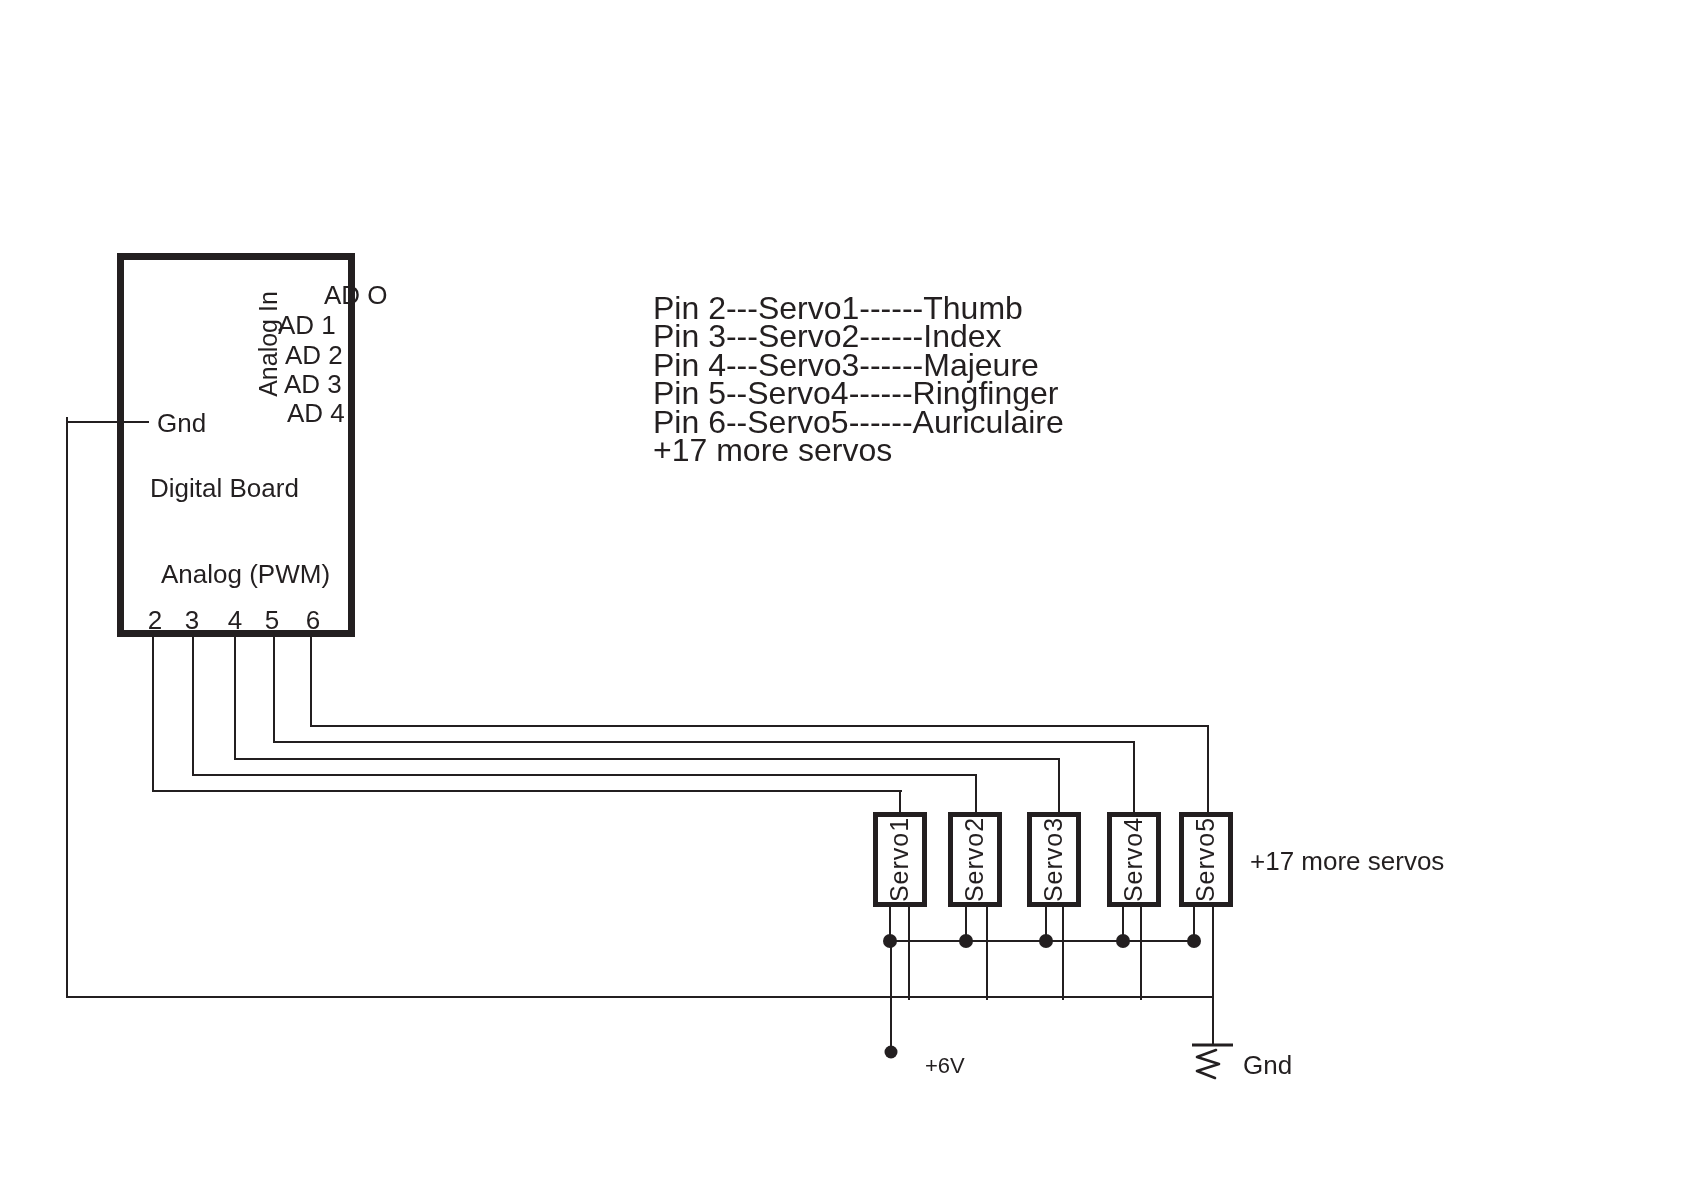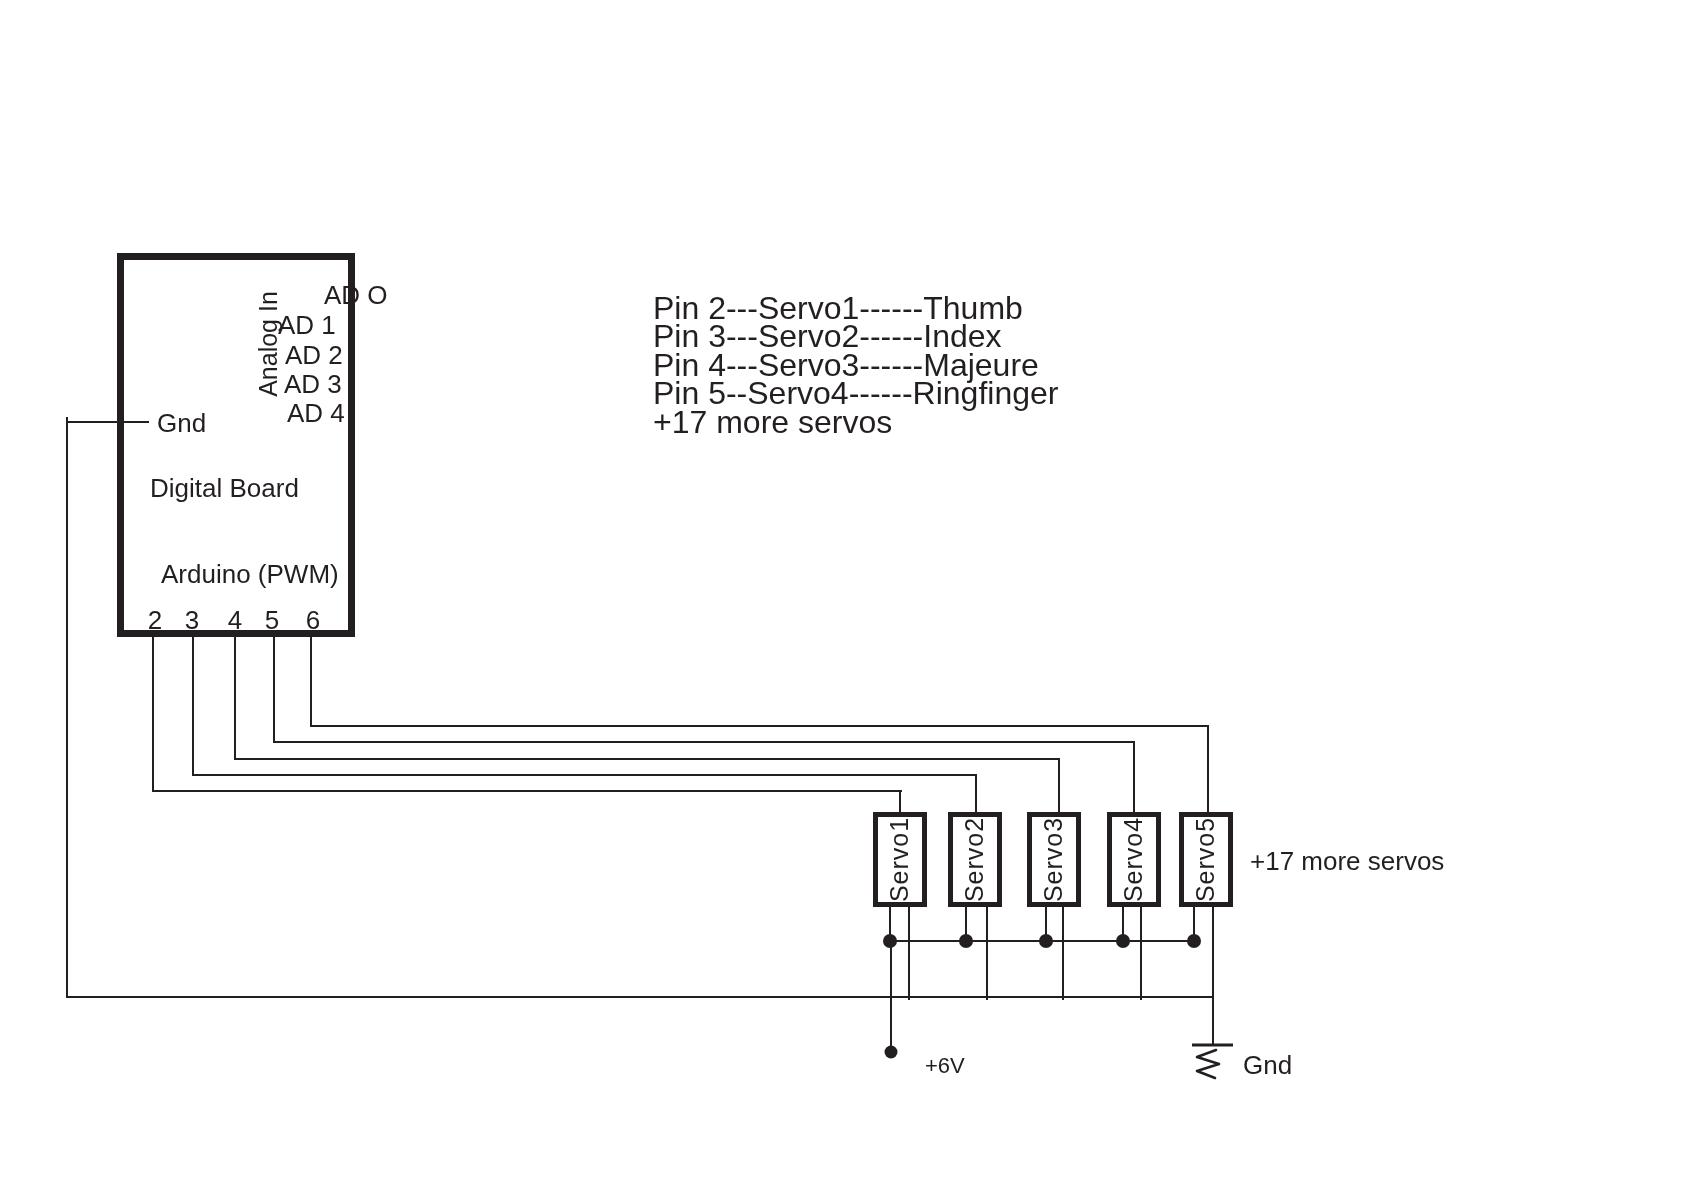--- a/index.html
+++ b/index.html
@@ -29,33 +29,34 @@
   <div id="analog-rot" class="txt">Analog In</div>
 
   <div class="txt" style="left:284px;top:282px;margin-left:40px;">AD O</div>
   <div class="txt" style="left:278px;top:312px;">AD 1</div>
   <div class="txt" style="left:285px;top:342px;">AD 2</div>
   <div class="txt" style="left:284px;top:371px;">AD 3</div>
   <div class="txt" style="left:287px;top:400px;">AD 4</div>
 
   <div class="txt" style="left:157px;top:410px;">Gnd</div>
   <div class="txt" style="left:150px;top:475px;">Digital Board</div>
-  <div class="txt" style="left:161px;top:561px;">Arduino (PWM)</div>
+  <div class="txt" style="left:161px;top:561px;">Analog (PWM)</div>
 
   <div class="pin-digit" style="left:155px;top:605px;">2</div>
   <div class="pin-digit" style="left:192px;top:605px;">3</div>
   <div class="pin-digit" style="left:235px;top:605px;">4</div>
   <div class="pin-digit" style="left:272px;top:605px;">5</div>
   <div class="pin-digit" style="left:313px;top:605px;">6</div>
 
   <div id="pin-map">
     <div>Pin 2---Servo1------Thumb</div>
     <div>Pin 3---Servo2------Index</div>
     <div>Pin 4---Servo3------Majeure</div>
     <div>Pin 5--Servo4------Ringfinger</div>
+    <div>Pin 6--Servo5------Auriculaire</div>
     <div>+17 more servos</div>
   </div>
 
   <div class="w" style="left:66px;top:421px;width:83px;height:2px;"></div>
   <div class="w" style="left:66px;top:417px;width:2px;height:581px;"></div>
   <div class="w" style="left:66px;top:996px;width:1148px;height:2px;"></div>
 
   <div class="w" style="left:152px;top:636px;width:2px;height:156px;"></div>
   <div class="w" style="left:192px;top:636px;width:2px;height:140px;"></div>
   <div class="w" style="left:234px;top:636px;width:2px;height:124px;"></div>

